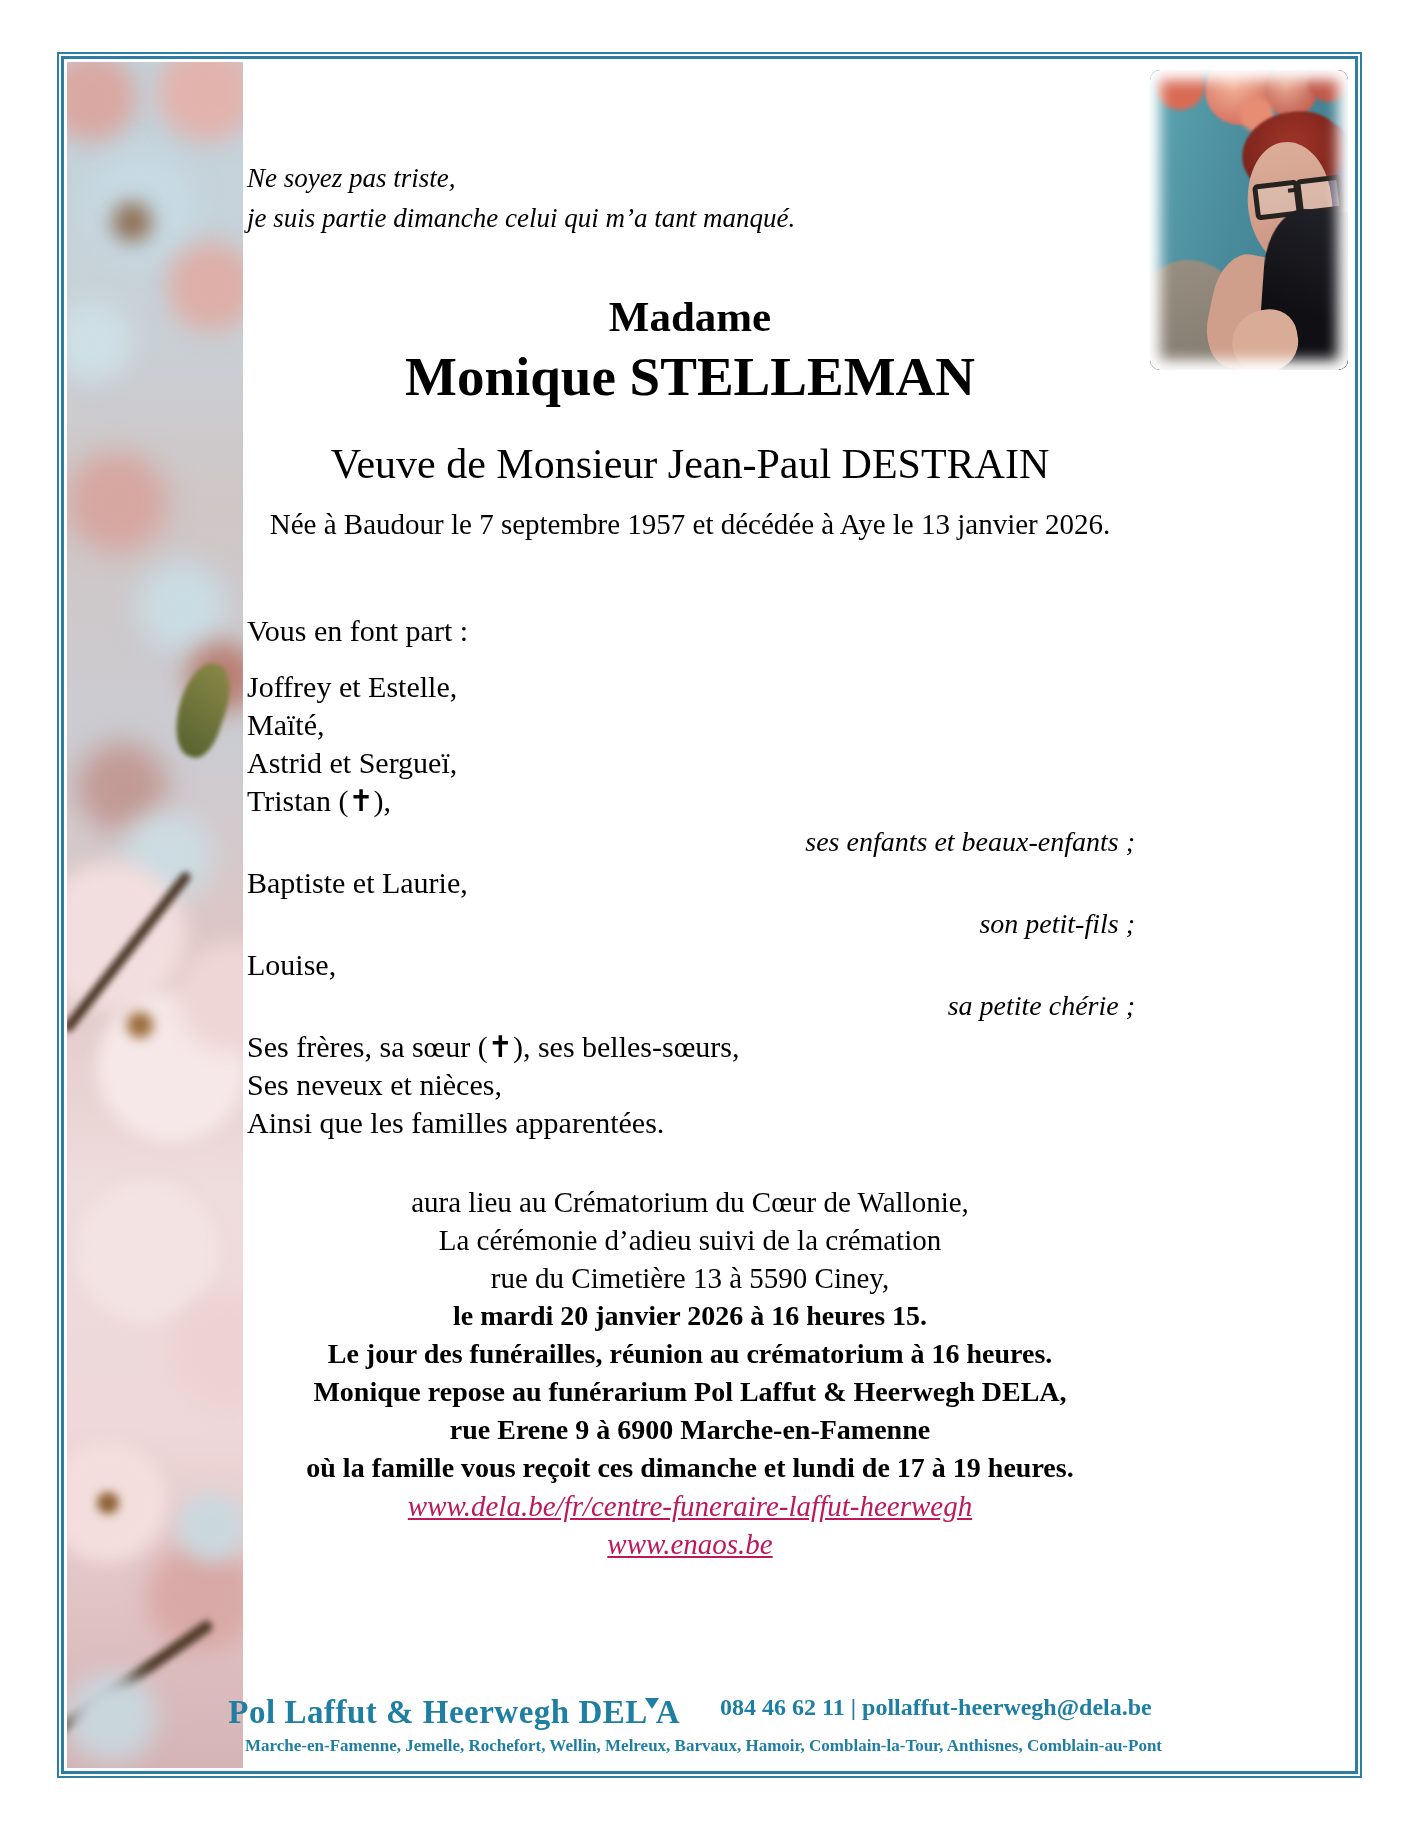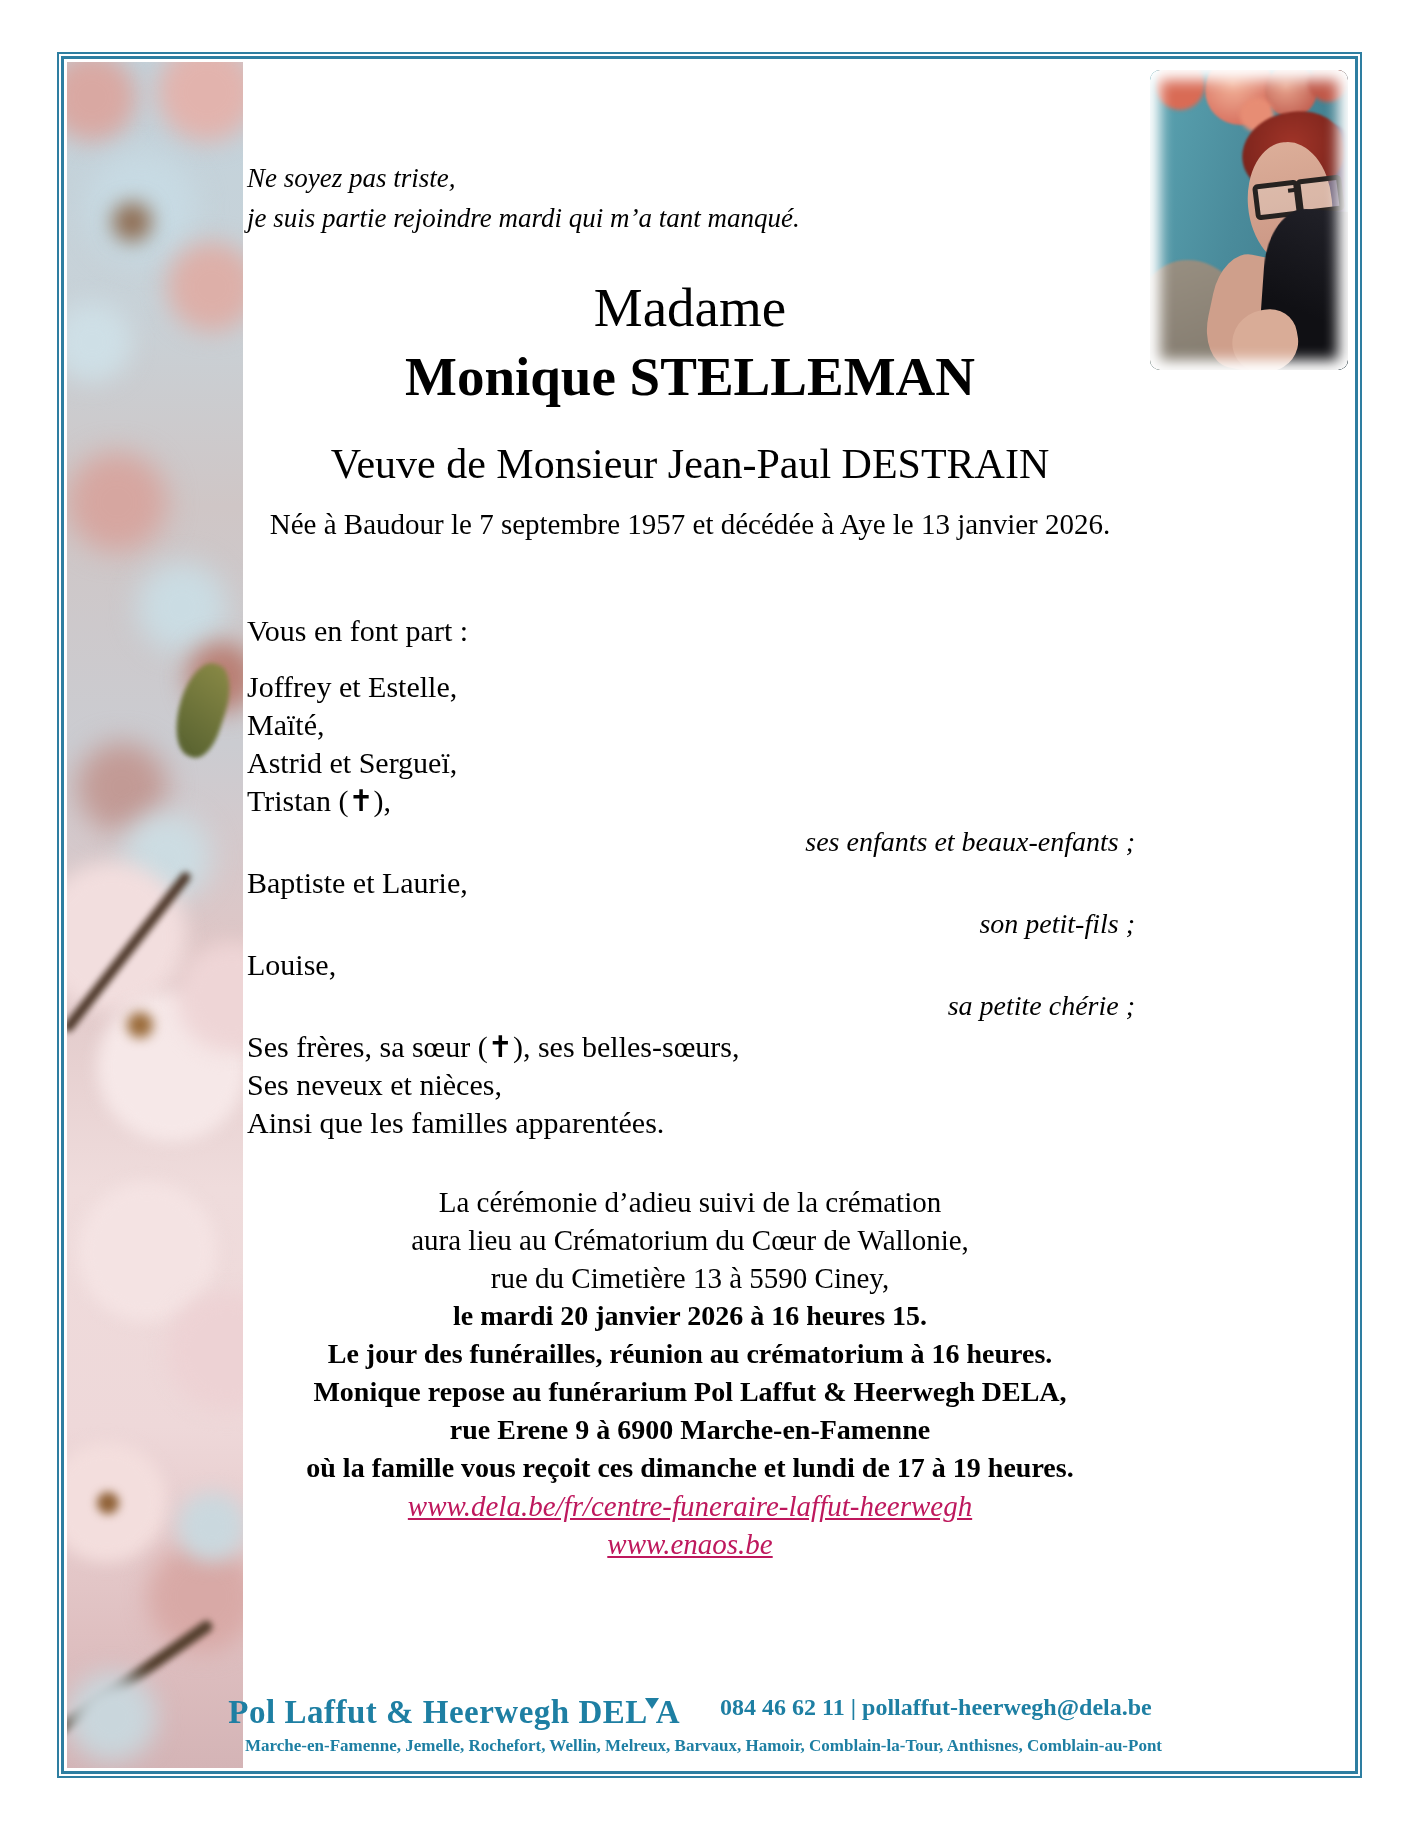--- a/index.html
+++ b/index.html
@@ -19,21 +19,21 @@
   
   .portrait{position:absolute;left:1150px;top:70px;width:198px;height:300px;
     overflow:hidden;border-radius:10px;}
   .portrait div{position:absolute;}
   .portrait::after{content:"";position:absolute;inset:0;border-radius:10px;
     box-shadow:inset 0 0 14px 10px #ffffff;}
   
   .abs{position:absolute;}
   .quote{left:247px;top:158px;font-style:italic;font-size:27px;line-height:40px;}
   .ccol{position:absolute;left:245px;width:890px;text-align:center;white-space:nowrap;}
-  .t-madame{top:276px;font-size:55px;font-weight:normal;}
+  .t-madame{top:292px;font-size:43px;font-weight:bold;}
   .t-name{top:345px;font-size:55px;font-weight:bold;}
   .t-veuve{top:440px;font-size:42px;}
   .t-dates{top:508px;font-size:29px;}
   .family{position:absolute;left:247px;top:612px;width:888px;font-size:30px;line-height:38px;}
   .family p{margin:0;}
   .family .intro{margin-bottom:18px;}
   .family .rel{text-align:right;font-style:italic;font-size:28px;margin:3px 0;}
   .family .gt{margin-top:3px;}
   .family .closing{}
   .ceremony{position:absolute;left:245px;top:1183px;width:890px;text-align:center;
@@ -104,21 +104,21 @@
   <div style="left:138px;top:118px;width:12px;height:4px;background:#262220;transform:rotate(-7deg);"></div>
   <div style="left:126px;top:172px;width:30px;height:16px;border-bottom:3px solid rgba(130,75,60,.55);border-radius:50%;transform:rotate(-4deg);"></div>
   <div style="left:-15px;top:190px;width:115px;height:130px;border-radius:50% 60% 0 0;background:linear-gradient(160deg,#9a9183,#7e766a);filter:blur(1px);"></div>
   <div style="left:60px;top:185px;width:75px;height:115px;border-radius:40%;background:#cf9f8b;transform:rotate(12deg);"></div>
   <div style="left:112px;top:140px;width:110px;height:175px;border-radius:35% 25% 0 0;background:linear-gradient(200deg,#23232b,#101014 60%);transform:rotate(4deg);filter:blur(.5px);"></div>
   <div style="left:82px;top:240px;width:66px;height:62px;border-radius:55% 45% 50% 50%;background:#d9ac97;transform:rotate(-10deg);"></div>
 </div>
 
 <div class="abs quote">
   <div>Ne soyez pas triste,</div>
-  <div> je suis partie rejoindre mardi qui m’a tant manqué.</div>
+  <div> je suis partie dimanche celui qui m’a tant manqué.</div>
 </div>
 
 <div class="ccol t-madame">Madame</div>
 <div class="ccol t-name">Monique STELLEMAN</div>
 <div class="ccol t-veuve">Veuve de Monsieur Jean-Paul DESTRAIN</div>
 <div class="ccol t-dates">Née à Baudour le 7 septembre 1957 et décédée à Aye le 13 janvier 2026.</div>
 
 <div class="family">
   <p class="intro">Vous en font part :</p>
   <p>Joffrey et Estelle,</p>
@@ -129,22 +129,22 @@
   <p class="gt">Baptiste et Laurie,</p>
   <p class="rel">son petit-fils ;</p>
   <p class="gt">Louise,</p>
   <p class="rel">sa petite chérie ;</p>
   <p class="gt">Ses frères, sa sœur (✝), ses belles-sœurs,</p>
   <p>Ses neveux et nièces,</p>
   <p class="closing">Ainsi que les familles apparentées.</p>
 </div>
 
 <div class="ceremony">
+  <p>aura lieu au Crématorium du Cœur de Wallonie,</p>
   <p>La cérémonie d’adieu suivi de la crémation</p>
-  <p>aura lieu au Crématorium du Cœur de Wallonie,</p>
   <p>rue du Cimetière 13 à 5590 Ciney,</p>
   <p class="b">le mardi 20 janvier 2026 à 16 heures 15.</p>
   <p class="b mt12">Le jour des funérailles, réunion au crématorium à 16 heures.</p>
   <p class="b mt12">Monique repose au funérarium Pol Laffut &amp; Heerwegh DELA,</p>
   <p class="b">rue Erene 9 à 6900 Marche-en-Famenne</p>
   <p class="b">où la famille vous reçoit ces dimanche et lundi de 17 à 19 heures.</p>
   <p><a>www.dela.be/fr/centre-funeraire-laffut-heerwegh</a></p>
   <p><a>www.enaos.be</a></p>
 </div>
 

